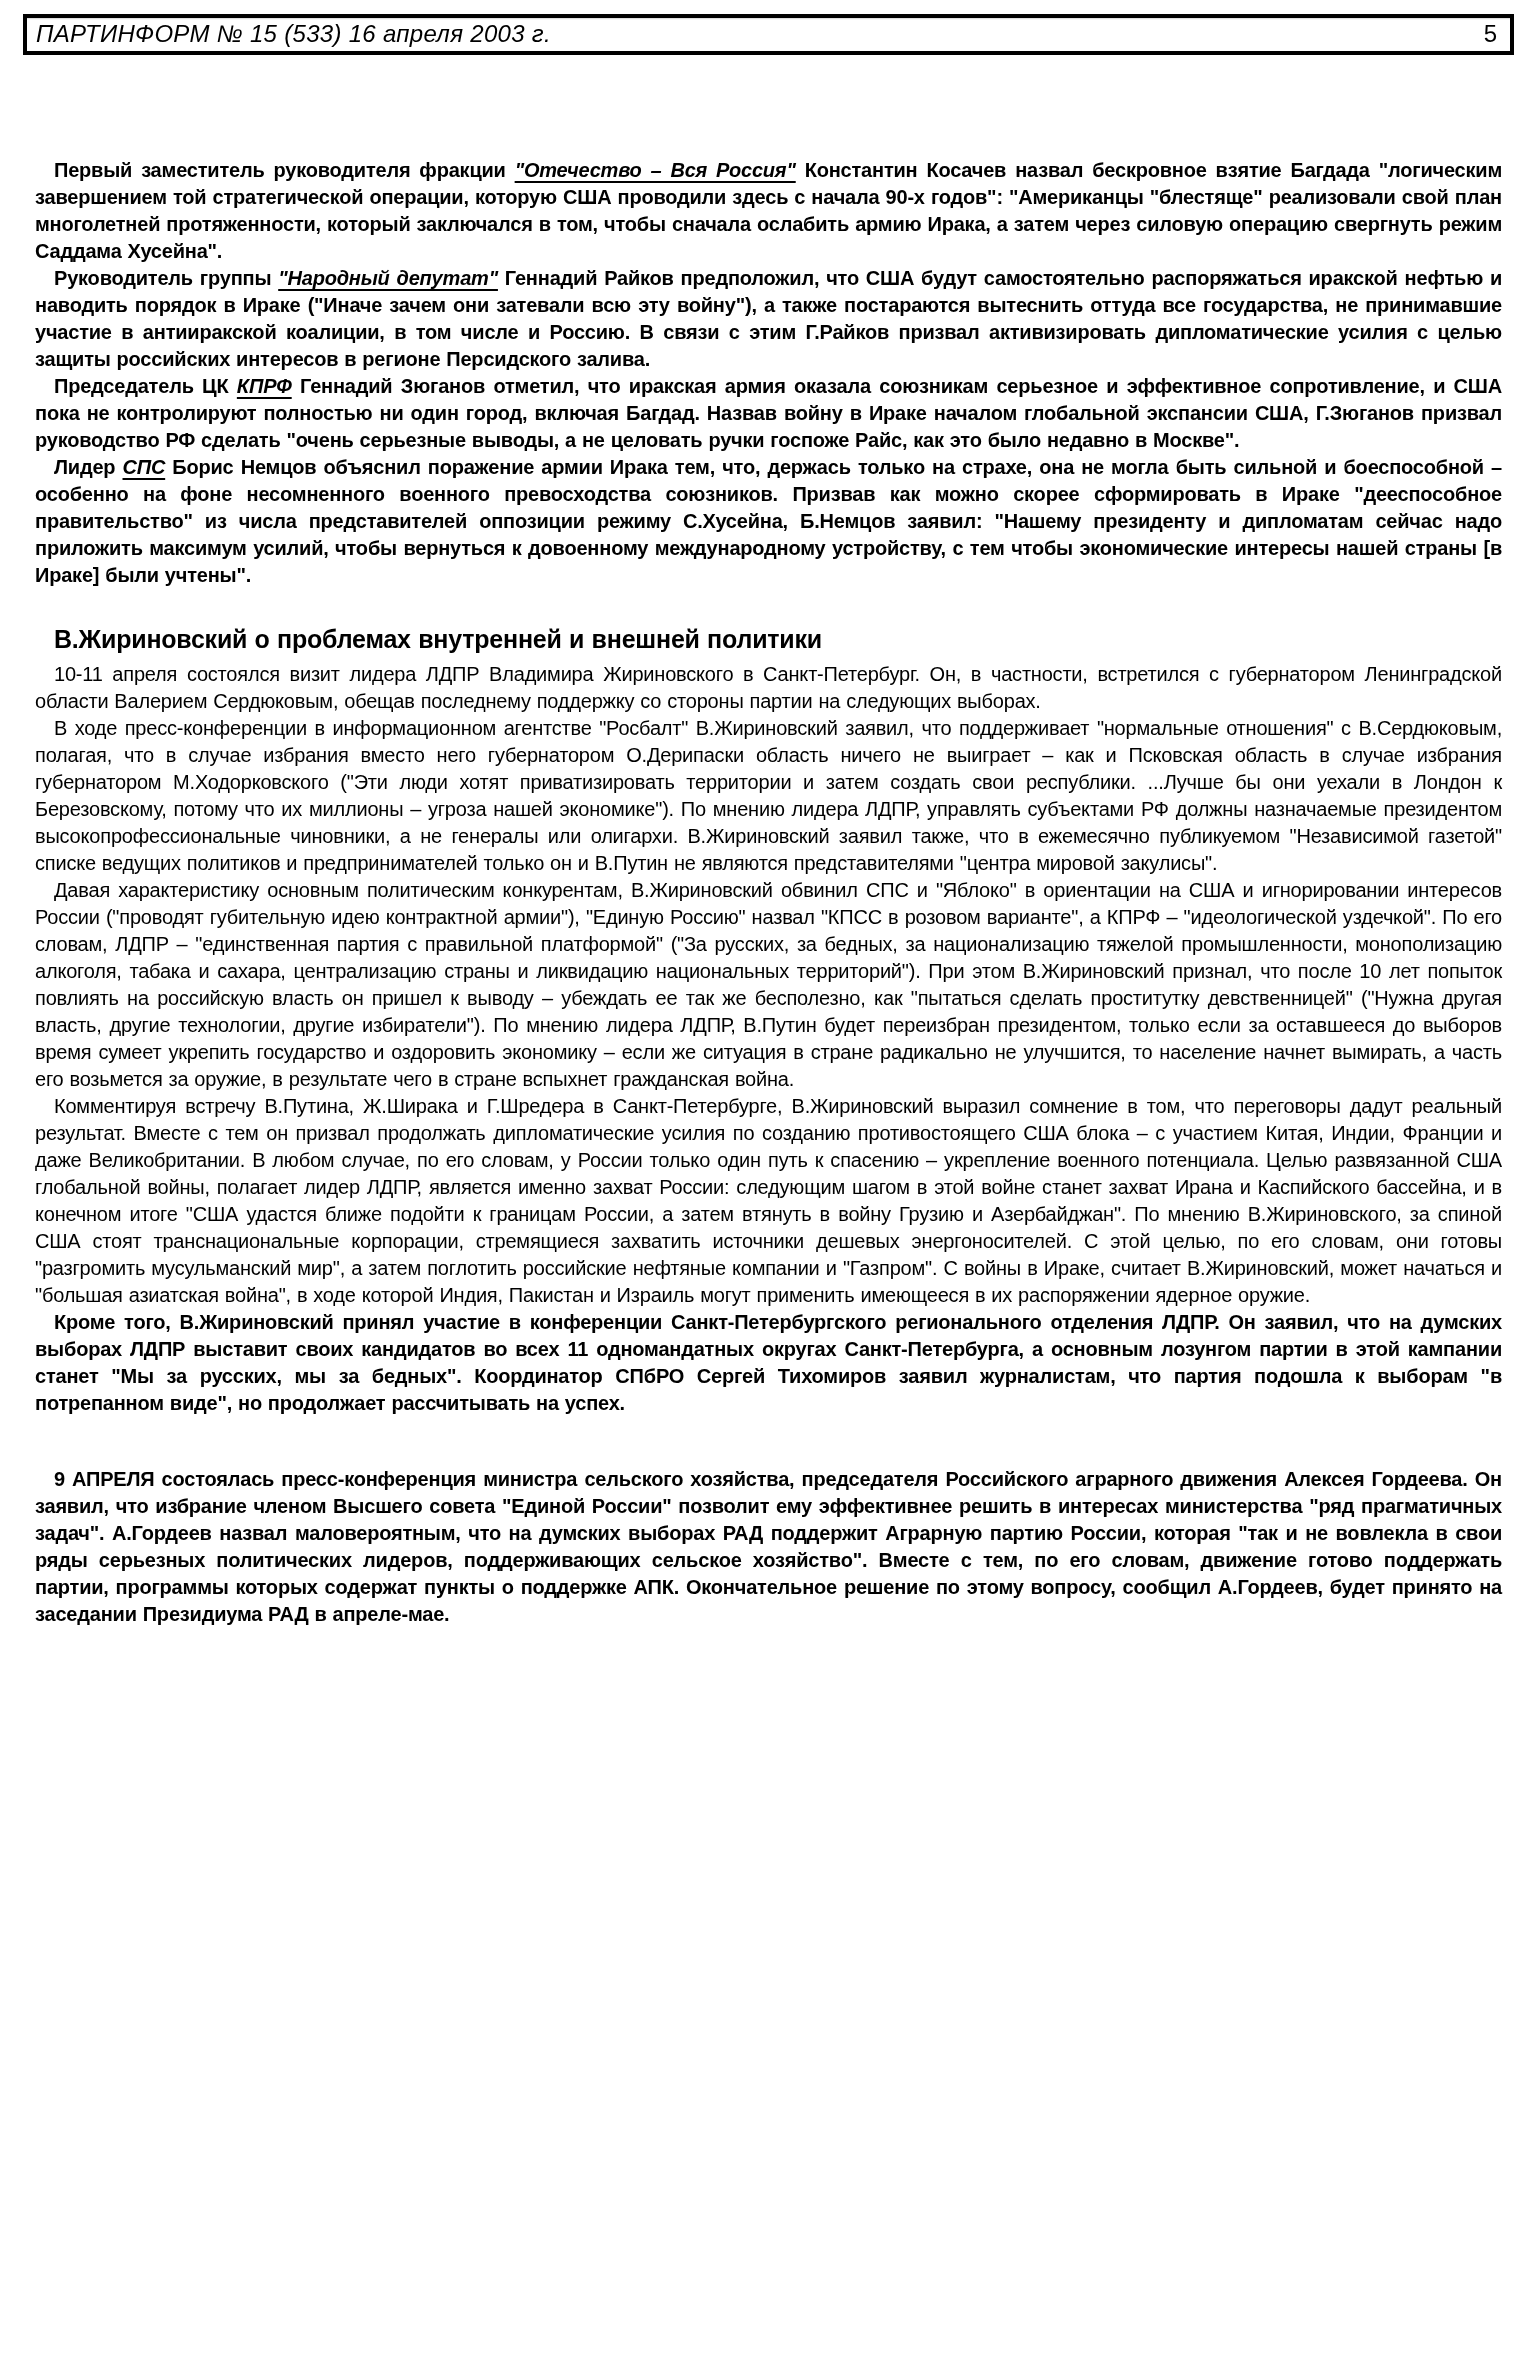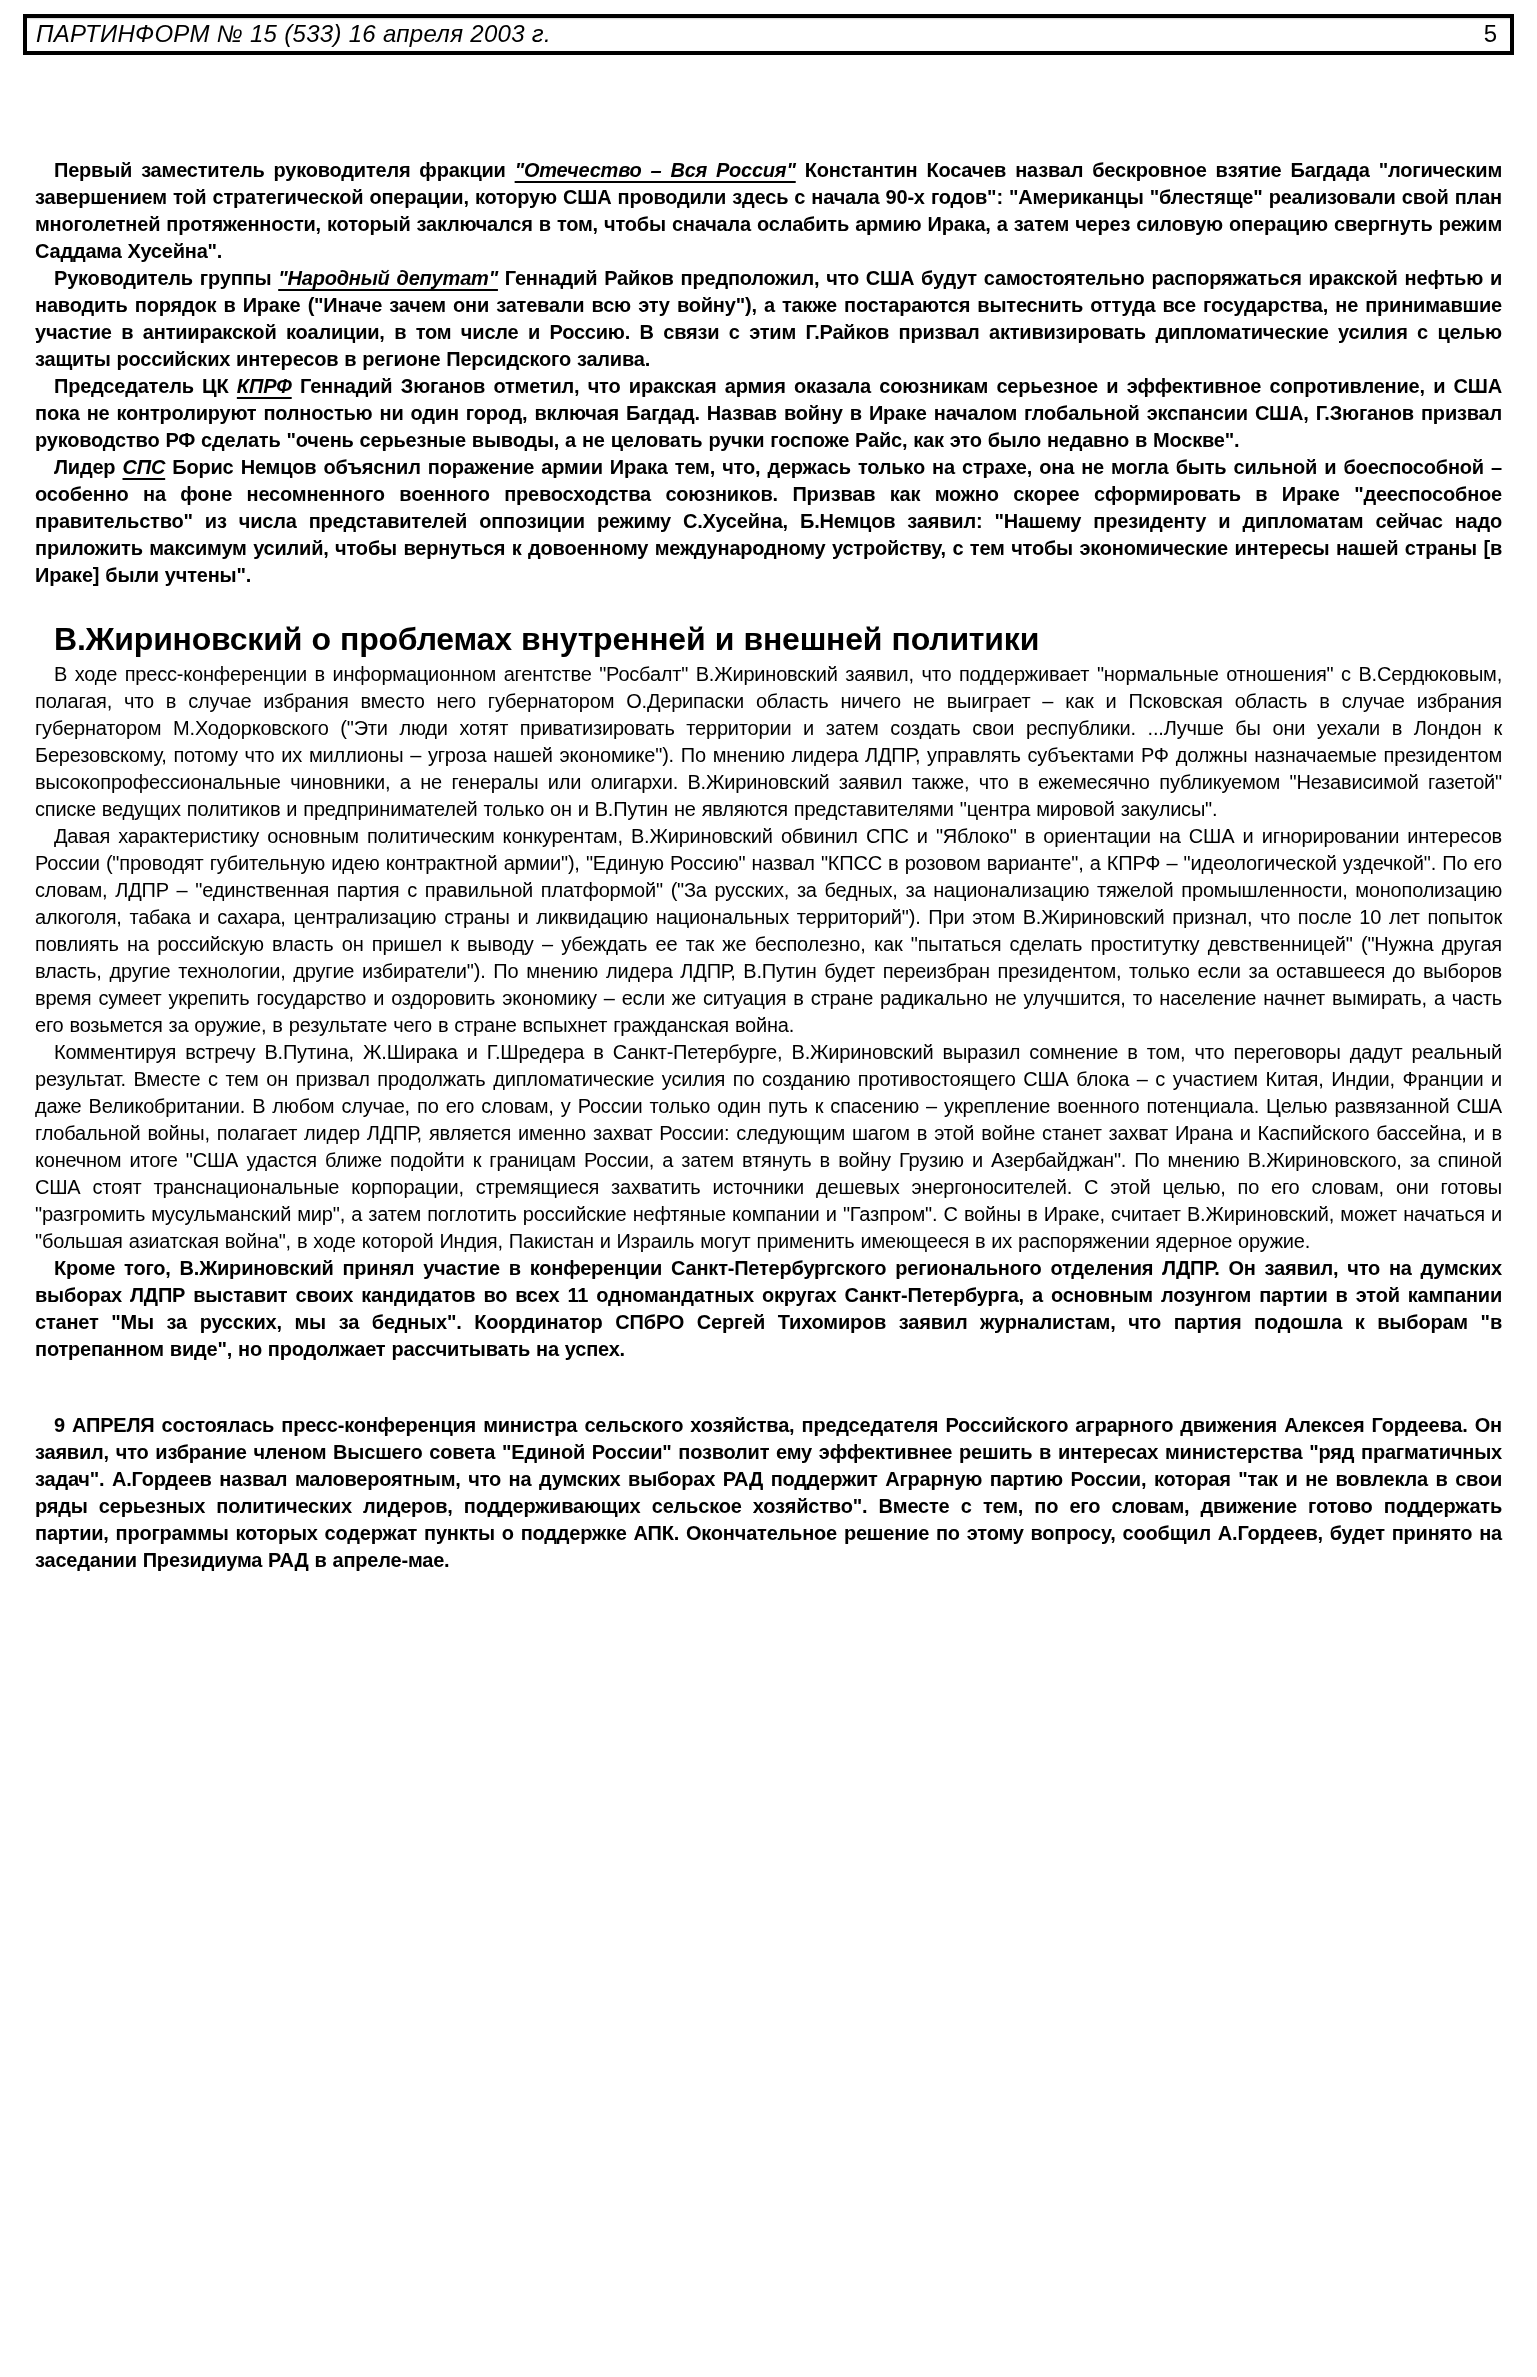--- a/index.html
+++ b/index.html
@@ -32,21 +32,21 @@
   }
   .content p { margin: 0; text-indent: 19px; }
   .bold { font-weight: bold; }
   .em {
     font-style: italic;
     text-decoration: underline;
     text-decoration-thickness: 1.9px;
     text-underline-offset: 3.8px;
   }
   h2.section-heading {
-    font-size: 32px; line-height: 31px;
+    font-size: 25px; line-height: 31px;
     font-weight: bold;
     text-align: left;
     margin: 35px 0 6.4px 0;
     text-indent: 19px;
     letter-spacing: -0.2px;
   }
   p.news-item { margin-top: 49px; }
 </style>
 </head>
 <body>
@@ -63,20 +63,21 @@
     <p class="bold"><span>Первый заместитель руководителя фракции </span><span class="em">"Отечество – Вся Россия"</span><span> Константин Косачев назвал бескровное взятие Багдада "логическим завершением той стратегической операции, которую США проводили здесь с начала 90-х годов": "Американцы "блестяще" реализовали свой план многолетней протяженности, который заключался в том, чтобы сначала ослабить армию Ирака, а затем через силовую операцию свергнуть режим Саддама Хусейна".</span></p>
 
     <p class="bold"><span>Руководитель группы </span><span class="em">"Народный депутат"</span><span> Геннадий Райков предположил, что США будут самостоятельно распоряжаться иракской нефтью и наводить порядок в Ираке ("Иначе зачем они затевали всю эту войну"), а также постараются вытеснить оттуда все государства, не принимавшие участие в антииракской коалиции, в том числе и Россию. В связи с этим Г.Райков призвал активизировать дипломатические усилия с целью защиты российских интересов в регионе Персидского залива.</span></p>
 
     <p class="bold"><span>Председатель ЦК </span><span class="em">КПРФ</span><span> Геннадий Зюганов отметил, что иракская армия оказала союзникам серьезное и эффективное сопротивление, и США пока не контролируют полностью ни один город, включая Багдад. Назвав войну в Ираке началом глобальной экспансии США, Г.Зюганов призвал руководство РФ сделать "очень серьезные выводы, а не целовать ручки госпоже Райс, как это было недавно в Москве".</span></p>
 
     <p class="bold"><span>Лидер </span><span class="em">СПС</span><span> Борис Немцов объяснил поражение армии Ирака тем, что, держась только на страхе, она не могла быть сильной и боеспособной – особенно на фоне несомненного военного превосходства союзников. Призвав как можно скорее сформировать в Ираке "дееспособное правительство" из числа представителей оппозиции режиму С.Хусейна, Б.Немцов заявил: "Нашему президенту и дипломатам сейчас надо приложить максимум усилий, чтобы вернуться к довоенному международному устройству, с тем чтобы экономические интересы нашей страны [в Ираке] были учтены".</span></p>
 
     <h2 class="section-heading">В.Жириновский о проблемах внутренней и внешней политики</h2>
 
+    <p>10-11 апреля состоялся визит лидера ЛДПР Владимира Жириновского в Санкт-Петербург. Он, в частности, встретился с губернатором Ленинградской области Валерием Сердюковым, обещав последнему поддержку со стороны партии на следующих выборах.</p>
 
     <p>В ходе пресс-конференции в информационном агентстве "Росбалт" В.Жириновский заявил, что поддерживает "нормальные отношения" с В.Сердюковым, полагая, что в случае избрания вместо него губернатором О.Дерипаски область ничего не выиграет – как и Псковская область в случае избрания губернатором М.Ходорковского ("Эти люди хотят приватизировать территории и затем создать свои республики. ...Лучше бы они уехали в Лондон к Березовскому, потому что их миллионы – угроза нашей экономике"). По мнению лидера ЛДПР, управлять субъектами РФ должны назначаемые президентом высокопрофессиональные чиновники, а не генералы или олигархи. В.Жириновский заявил также, что в ежемесячно публикуемом "Независимой газетой" списке ведущих политиков и предпринимателей только он и В.Путин не являются представителями "центра мировой закулисы".</p>
 
     <p>Давая характеристику основным политическим конкурентам, В.Жириновский обвинил СПС и "Яблоко" в ориентации на США и игнорировании интересов России ("проводят губительную идею контрактной армии"), "Единую Россию" назвал "КПСС в розовом варианте", а КПРФ – "идеологической уздечкой". По его словам, ЛДПР – "единственная партия с правильной платформой" ("За русских, за бедных, за национализацию тяжелой промышленности, монополизацию алкоголя, табака и сахара, централизацию страны и ликвидацию национальных территорий"). При этом В.Жириновский признал, что после 10 лет попыток повлиять на российскую власть он пришел к выводу – убеждать ее так же бесполезно, как "пытаться сделать проститутку девственницей" ("Нужна другая власть, другие технологии, другие избиратели"). По мнению лидера ЛДПР, В.Путин будет переизбран президентом, только если за оставшееся до выборов время сумеет укрепить государство и оздоровить экономику – если же ситуация в стране радикально не улучшится, то население начнет вымирать, а часть его возьмется за оружие, в результате чего в стране вспыхнет гражданская война.</p>
 
     <p>Комментируя встречу В.Путина, Ж.Ширака и Г.Шредера в Санкт-Петербурге, В.Жириновский выразил сомнение в том, что переговоры дадут реальный результат. Вместе с тем он призвал продолжать дипломатические усилия по созданию противостоящего США блока – с участием Китая, Индии, Франции и даже Великобритании. В любом случае, по его словам, у России только один путь к спасению – укрепление военного потенциала. Целью развязанной США глобальной войны, полагает лидер ЛДПР, является именно захват России: следующим шагом в этой войне станет захват Ирана и Каспийского бассейна, и в конечном итоге "США удастся ближе подойти к границам России, а затем втянуть в войну Грузию и Азербайджан". По мнению В.Жириновского, за спиной США стоят транснациональные корпорации, стремящиеся захватить источники дешевых энергоносителей. С этой целью, по его словам, они готовы "разгромить мусульманский мир", а затем поглотить российские нефтяные компании и "Газпром". С войны в Ираке, считает В.Жириновский, может начаться и "большая азиатская война", в ходе которой Индия, Пакистан и Израиль могут применить имеющееся в их распоряжении ядерное оружие.</p>
 
     <p class="bold">Кроме того, В.Жириновский принял участие в конференции Санкт-Петербургского регионального отделения ЛДПР. Он заявил, что на думских выборах ЛДПР выставит своих кандидатов во всех 11 одномандатных округах Санкт-Петербурга, а основным лозунгом партии в этой кампании станет "Мы за русских, мы за бедных". Координатор СПбРО Сергей Тихомиров заявил журналистам, что партия подошла к выборам "в потрепанном виде", но продолжает рассчитывать на успех.</p>
 
     <p class="bold news-item">9 АПРЕЛЯ состоялась пресс-конференция министра сельского хозяйства, председателя Российского аграрного движения Алексея Гордеева. Он заявил, что избрание членом Высшего совета "Единой России" позволит ему эффективнее решить в интересах министерства "ряд прагматичных задач". А.Гордеев назвал маловероятным, что на думских выборах РАД поддержит Аграрную партию России, которая "так и не вовлекла в свои ряды серьезных политических лидеров, поддерживающих сельское хозяйство". Вместе с тем, по его словам, движение готово поддержать партии, программы которых содержат пункты о поддержке АПК. Окончательное решение по этому вопросу, сообщил А.Гордеев, будет принято на заседании Президиума РАД в апреле-мае.</p>

